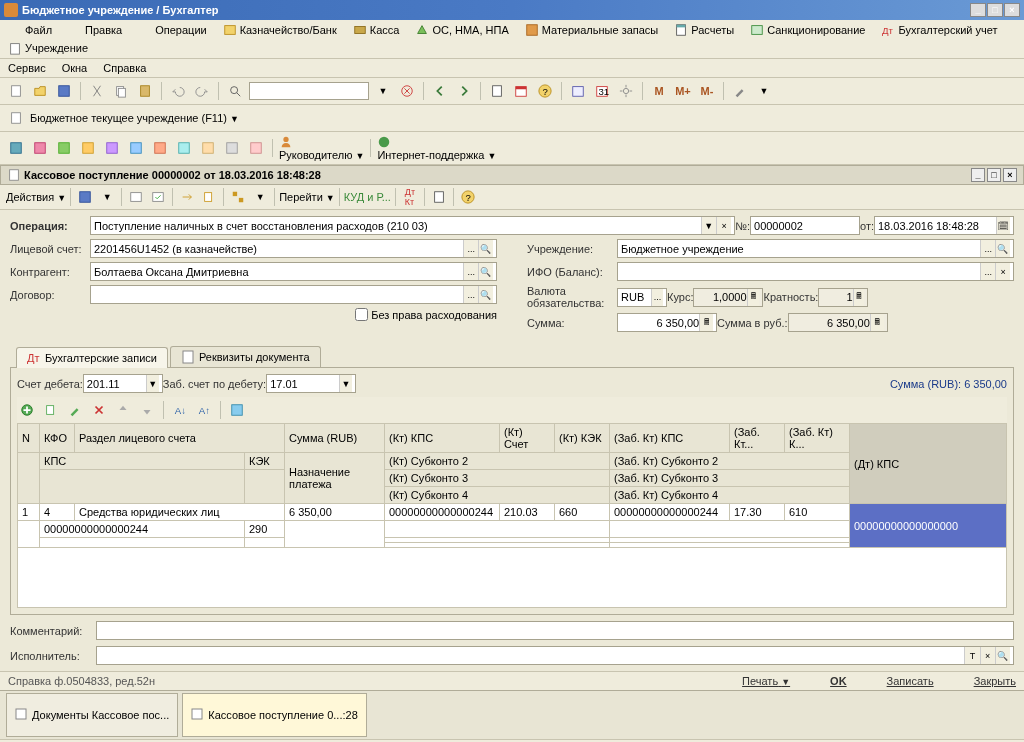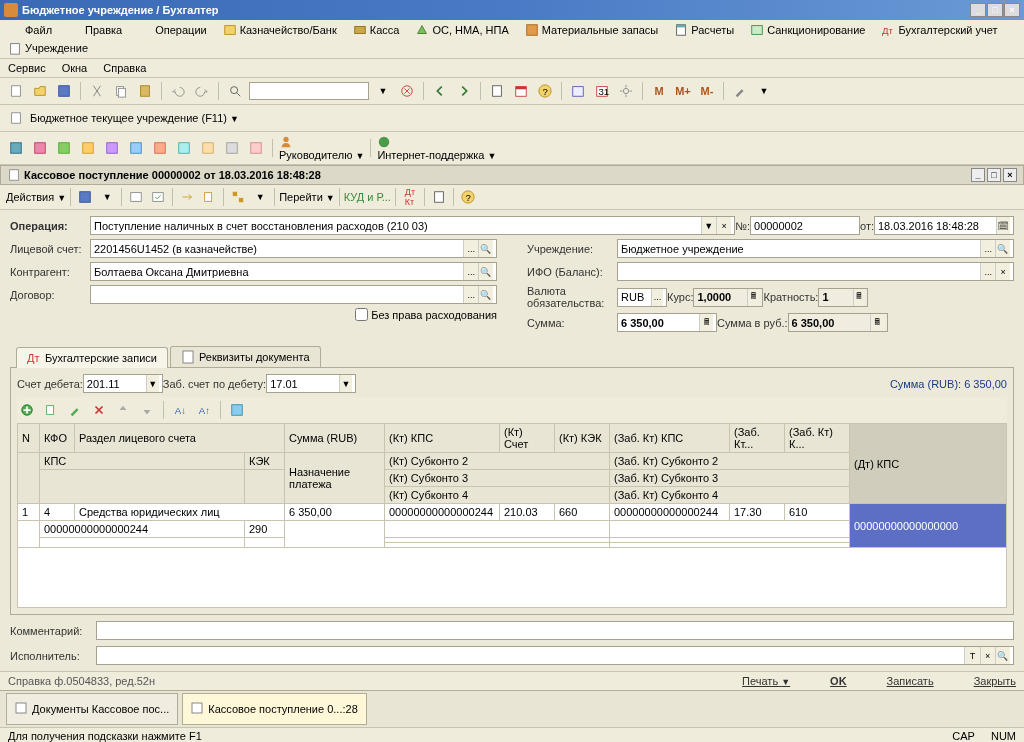--- a/index.html
+++ b/index.html
@@ -32,28 +32,28 @@
 .subform { border: 1px solid #b0ac98; border-top: none; padding: 6px; }
 .grid { border: 1px solid #b0ac98; background: #fff; }
 .grid th, .grid td { border: 1px solid #c8c4b0; padding: 2px 4px; text-align: left; font-weight: normal; }
 .grid th { background: #e8e5d4; }
 .grid .data-cell { background: #fff; }
 .grid .sel-cell { background: #5c6fc5; color: #fff; }
 .bottom-row { display: flex; align-items: center; gap: 6px; margin-top: 6px; }
 .footer-btns { background: #efecdc; border-top: 1px solid #c8c4b0; padding: 3px 8px; display: flex; align-items: center; gap: 10px; }
 .footer-btns .link { color: #333; cursor: pointer; text-decoration: underline; padding-left: 30px; }
 .taskbar { background: #e8e5d4; border-top: 1px solid #b0ac98; padding: 2px 6px; display: flex; gap: 4px; }
-.task { border: 1px solid #b0ac98; padding: 8px 8px; background: #f0ede0; cursor: pointer; display: flex; align-items: center; gap: 3px; }
+.task { border: 1px solid #b0ac98; padding: 14px 8px; background: #f0ede0; cursor: pointer; display: flex; align-items: center; gap: 3px; }
 .task.active { background: #fff8d8; }
 .statusbar { background: #efecdc; border-top: 1px solid #c8c4b0; padding: 2px 8px; display: flex; align-items: flex-start; }
 .statusbar .right { margin-left: auto; display: flex; gap: 16px; }
 .dd { font-size: 9px; }
 .checkbox { display: flex; align-items: center; gap: 3px; }
 .checkbox input { width: 13px; height: 13px; }
-.right-align { text-align: left; font-weight: bold; }
+.right-align { text-align: right; }
 .field.ro { background: #f0ede0; }
 </style>
 </head>
 <body>
 
 <div class="titlebar">
   <span class="icon"></span>
   <span>Бюджетное учреждение / Бухгалтер</span>
   <div class="winbtns">
     <div class="winbtn">_</div>

